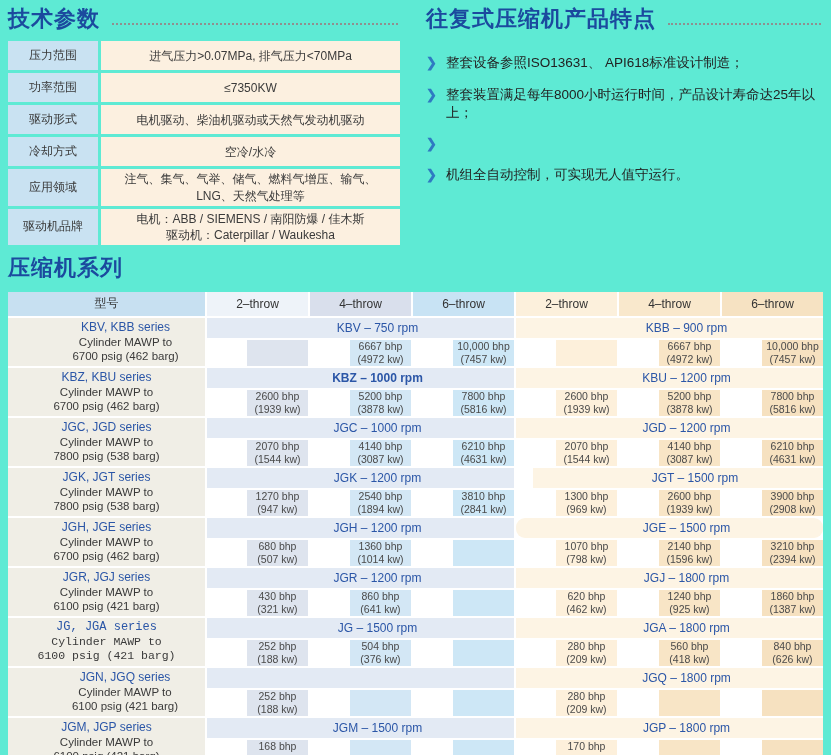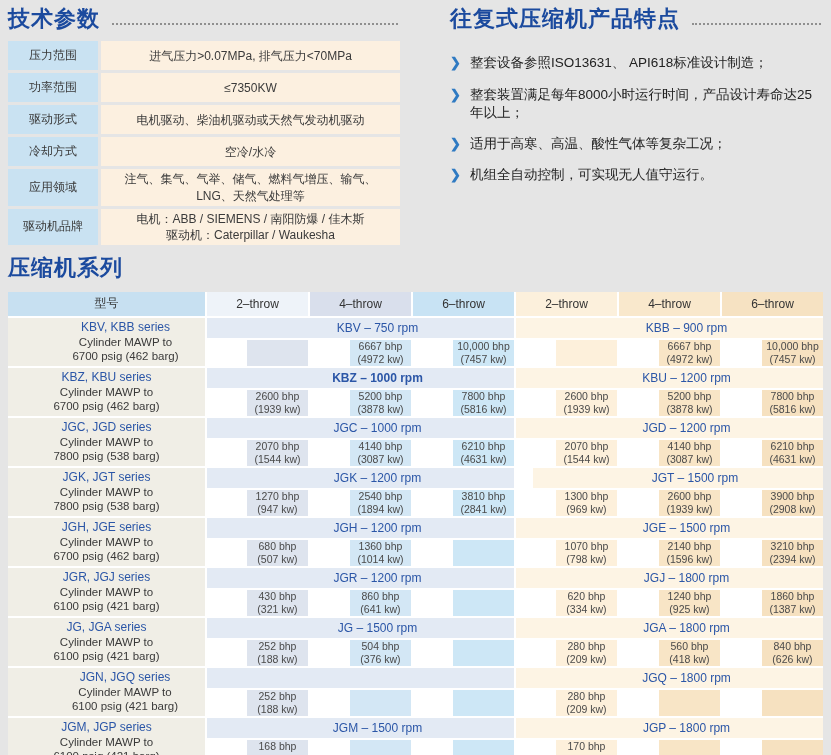--- a/index.html
+++ b/index.html
@@ -1,22 +1,22 @@
 <!DOCTYPE html>
 <html><head>
 <meta charset="utf-8">
 <style>
   * { margin:0; padding:0; box-sizing:border-box; }
   body { background:#ffffff; font-family:"Liberation Sans", sans-serif; }
-  .page { width:831px; height:755px; background:#e5e5e5; overflow:hidden; padding:6px 8px 0 8px; }
+  .page { width:831px; height:755px; background:#5eead4; overflow:hidden; padding:6px 8px 0 8px; }
 
   
   .top { display:flex; gap:26px; }
   .col-left { width:392px; flex-shrink:0; }
-  .col-right { flex:1; min-width:0;margin-left:24px; }
+  .col-right { flex:1; min-width:0; }
 
   .sec-head { display:flex; align-items:flex-end; }
   .sec-title { font-size:22px; font-weight:bold; color:#1b4a9e; letter-spacing:1px; line-height:1.2; white-space:nowrap; }
   .dotline { flex:1; border-bottom:2px dotted #8f8f8f; margin:0 2px 7px 12px; }
 
   
   .tech-table { display:grid; grid-template-columns:90px 1fr; gap:3px; margin-top:9px; font-size:12px; }
   .tech-label { background:#c9e2f2; color:#3a3a3a; display:flex; align-items:center; justify-content:center;
                 text-align:center; min-height:29px; padding:2px; }
   .tech-value { background:#fcf0e0; color:#3a3a3a; display:flex; align-items:center; justify-content:center;
@@ -90,21 +90,20 @@
         <div class="feat-item">
           <span class="chev">❯</span>
           <span>整套设备参照ISO13631、 API618标准设计制造；</span>
         </div>
         <div class="feat-item">
           <span class="chev">❯</span>
           <span>整套装置满足每年8000小时运行时间，产品设计寿命达25年以上；</span>
         </div>
         <div class="feat-item">
           <span class="chev">❯</span>
-          <span>适用于高寒、高温、酸性气体等复杂工况；</span>
         </div>
         <div class="feat-item">
           <span class="chev">❯</span>
           <span>机组全自动控制，可实现无人值守运行。</span>
         </div>
       </div>
     </div>
 
   </div>
 
@@ -191,21 +190,21 @@
         <div class="value v-o1">2600 bhp
 (1939 kw)</div>
         <div class="value v-o2">3900 bhp
 (2908 kw)</div>
         <div class="model-cell" style="grid-row: span 2;">
           <div class="name">JGH, JGE series</div>
           <div class="spec">Cylinder MAWP to
 6700 psig (462 barg)</div>
         </div>
         <div class="rpm rpm-left" style="grid-column: span 3;">JGH – 1200 rpm</div>
-        <div class="rpm rpm-right" style="grid-column: span 3;">JGE – 1500 rpm</div>
+        <div class="rpm rpm-right" style="grid-column: span 3; border-radius: 9px;">JGE – 1500 rpm</div>
         <div class="value v-b0">680 bhp
 (507 kw)</div>
         <div class="value v-b1">1360 bhp
 (1014 kw)</div>
         <div class="value v-b2"></div>
         <div class="value v-o0">1070 bhp
 (798 kw)</div>
         <div class="value v-o1">2140 bhp
 (1596 kw)</div>
         <div class="value v-o2">3210 bhp
@@ -216,26 +215,26 @@
 6100 psig (421 barg)</div>
         </div>
         <div class="rpm rpm-left" style="grid-column: span 3;">JGR – 1200 rpm</div>
         <div class="rpm rpm-right" style="grid-column: span 3;">JGJ – 1800 rpm</div>
         <div class="value v-b0">430 bhp
 (321 kw)</div>
         <div class="value v-b1">860 bhp
 (641 kw)</div>
         <div class="value v-b2"></div>
         <div class="value v-o0">620 bhp
-(334 kw)</div>
+(462 kw)</div>
         <div class="value v-o1">1240 bhp
 (925 kw)</div>
         <div class="value v-o2">1860 bhp
 (1387 kw)</div>
-        <div class="model-cell" style="grid-row: span 2;">
+        <div class="model-cell" style="grid-row: span 2; font-family: Liberation Mono, monospace;">
           <div class="name">JG, JGA series</div>
           <div class="spec">Cylinder MAWP to
 6100 psig (421 barg)</div>
         </div>
         <div class="rpm rpm-left" style="grid-column: span 3;">JG – 1500 rpm</div>
         <div class="rpm rpm-right" style="grid-column: span 3;">JGA – 1800 rpm</div>
         <div class="value v-b0">252 bhp
 (188 kw)</div>
         <div class="value v-b1">504 bhp
 (376 kw)</div>

